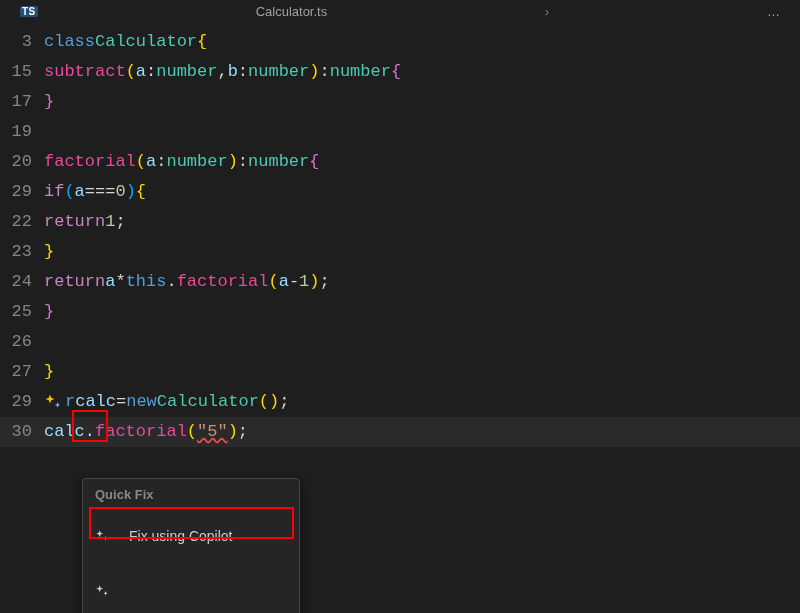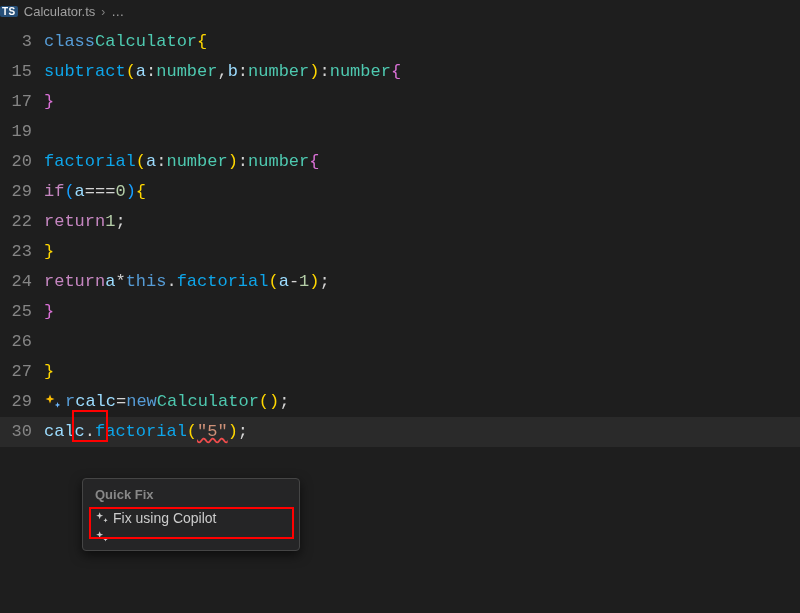--- a/index.html
+++ b/index.html
@@ -10,25 +10,26 @@
     width: 800px;
     height: 613px;
     overflow: hidden;
     position: relative;
   }
 
   .breadcrumb {
     display: flex;
     align-items: center;
     gap: 6px;
-    padding: 4px 0;
+    padding: 4px 20px;
     background: #1e1e1e;
     font-size: 13px;
     color: #a0a0a0;
     font-family: "Segoe UI", Arial, sans-serif;
+    justify-content: space-between;
   }
   .breadcrumb .ts-badge {
     background: #264f78;
     color: #fff;
     font-size: 10px;
     padding: 0px 2px;
     border-radius: 2px;
     font-family: "Segoe UI", Arial, sans-serif;
     font-weight: 600;
     letter-spacing: 0.5px;
@@ -63,21 +64,21 @@
     position: relative;
     display: flex;
     align-items: center;
     flex: 1;
   }
 
   .tok-keyword { color: #569cd6; }
   .tok-keyword2 { color: #c586c0; }
   .tok-ident { color: #9cdcfe; }
   .tok-type { color: #4ec9b0; }
-  .tok-func { color: #0ea5e9; text-align: center; }
+  .tok-func { color: #ec4899; text-align: center; }
   .tok-num { color: #b5cea8; }
   .tok-str { color: #ce9178; }
   .tok-op { color: #d4d4d4; }
   .tok-brace-y { color: #ffd700; }
   .tok-brace-p { color: #da70d6; }
   .tok-paren-b { color: #179fff; }
   .tok-this { color: #569cd6; }
 
   .current-line {
     background: #2a2a2a;
@@ -119,22 +120,22 @@
   }
   .quickfix .qf-title {
     padding: 8px 12px 6px 12px;
     color: #888888;
     font-weight: 600;
     font-size: 13px;
   }
   .quickfix .qf-item {
     display: flex;
     align-items: center;
-    gap: 4px;
-    padding: 2px 12px;
+    gap: 20px;
+    padding: 20px 12px;
     cursor: pointer;
     position: relative;
   }
   .quickfix .sparkle-mini svg {
     width: 14px;
     height: 14px;
     display: block;
   }
   .qf-highlight {
     border: 2px solid #ff0000;

